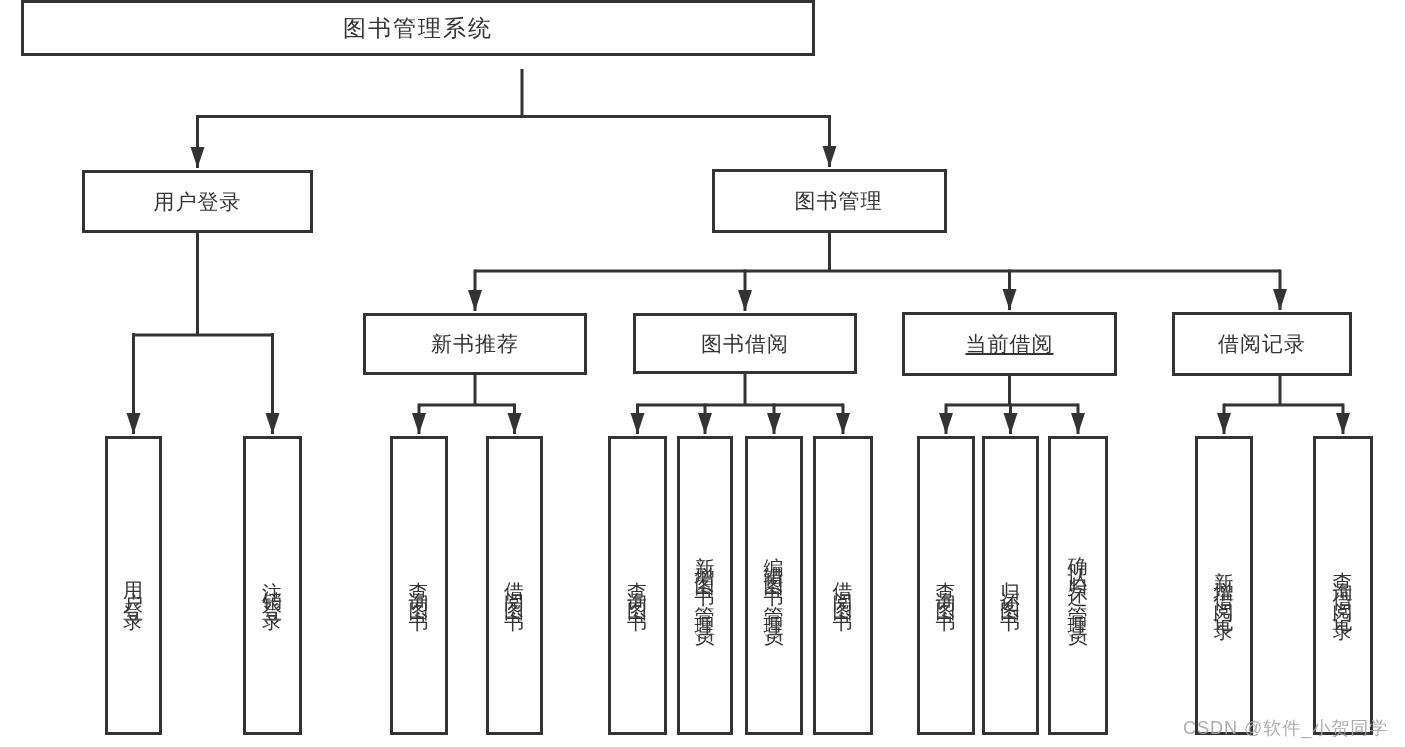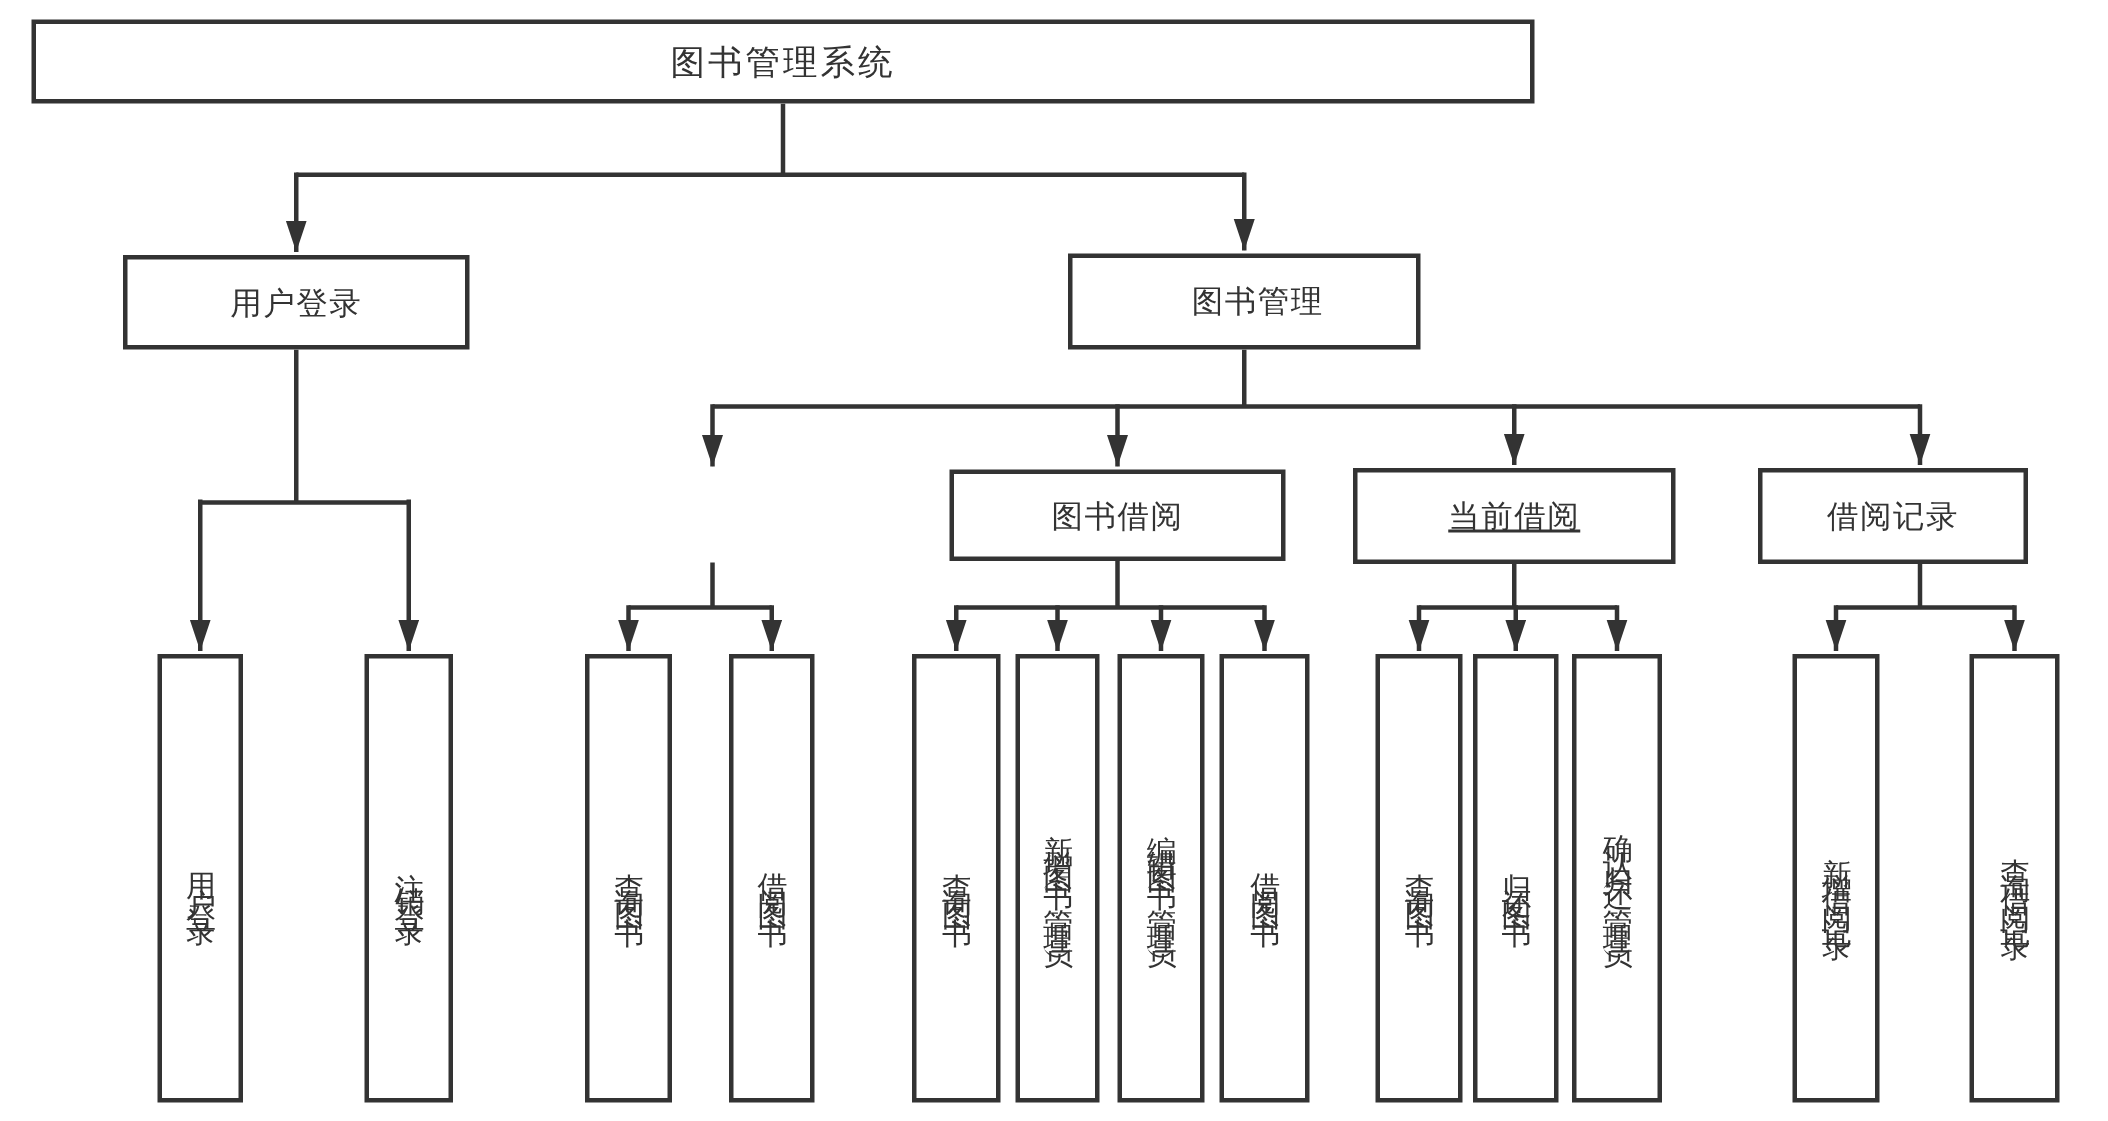--- a/index.html
+++ b/index.html
@@ -92,31 +92,34 @@
       <path d="M1010.5,403.5 V434" marker-end="url(#arrow)"></path>
       <path d="M1078,403.5 V434" marker-end="url(#arrow)"></path>
 
       <path d="M1280,376 V405"></path>
       <path d="M1224,405 H1343"></path>
       <path d="M1224,403.5 V434" marker-end="url(#arrow)"></path>
       <path d="M1343,403.5 V434" marker-end="url(#arrow)"></path>
     </g>
   </svg>
 
-  <div class="box h root" style="left:21px; top:13px; width:1002px; height:56px;">
+  <div class="box h root" style="left:21px; top:0; width:794px; height:56px;">
     <span>图书管理系统</span>
   </div>
 
   <div class="box h" style="left:82px; top:170px; width:231px; height:63px;">
     <span>用户登录</span>
   </div>
   <div class="box h" style="left:712px; top:169px; width:235px; height:64px;padding-left:18px;">
     <span>图书管理</span>
   </div>
 
+  <div class="box h" style="left:363px; top:313px; width:224px; height:62px;">
+    <span>新书推荐</span>
+  </div>
   <div class="box h" style="left:633px; top:313px; width:224px; height:61px;">
     <span>图书借阅</span>
   </div>
   <div class="box h" style="left:902px; top:312px; width:215px; height:64px;text-decoration:underline;">
     <span>当前借阅</span>
   </div>
   <div class="box h" style="left:1172px; top:312px; width:180px; height:64px;">
     <span>借阅记录</span>
   </div>
 
@@ -157,13 +160,14 @@
     <span>确认归还（管理员）</span>
   </div>
 
   <div class="box v" style="left:1195px; top:436px; width:58px; height:299px;">
     <span>新增借阅记录</span>
   </div>
   <div class="box v" style="left:1313px; top:436px; width:60px; height:299px;">
     <span>查询借阅记录</span>
   </div>
 
+  <div class="watermark">CSDN @软件_小贺同学</div>
 </div>
 
 </body></html>

